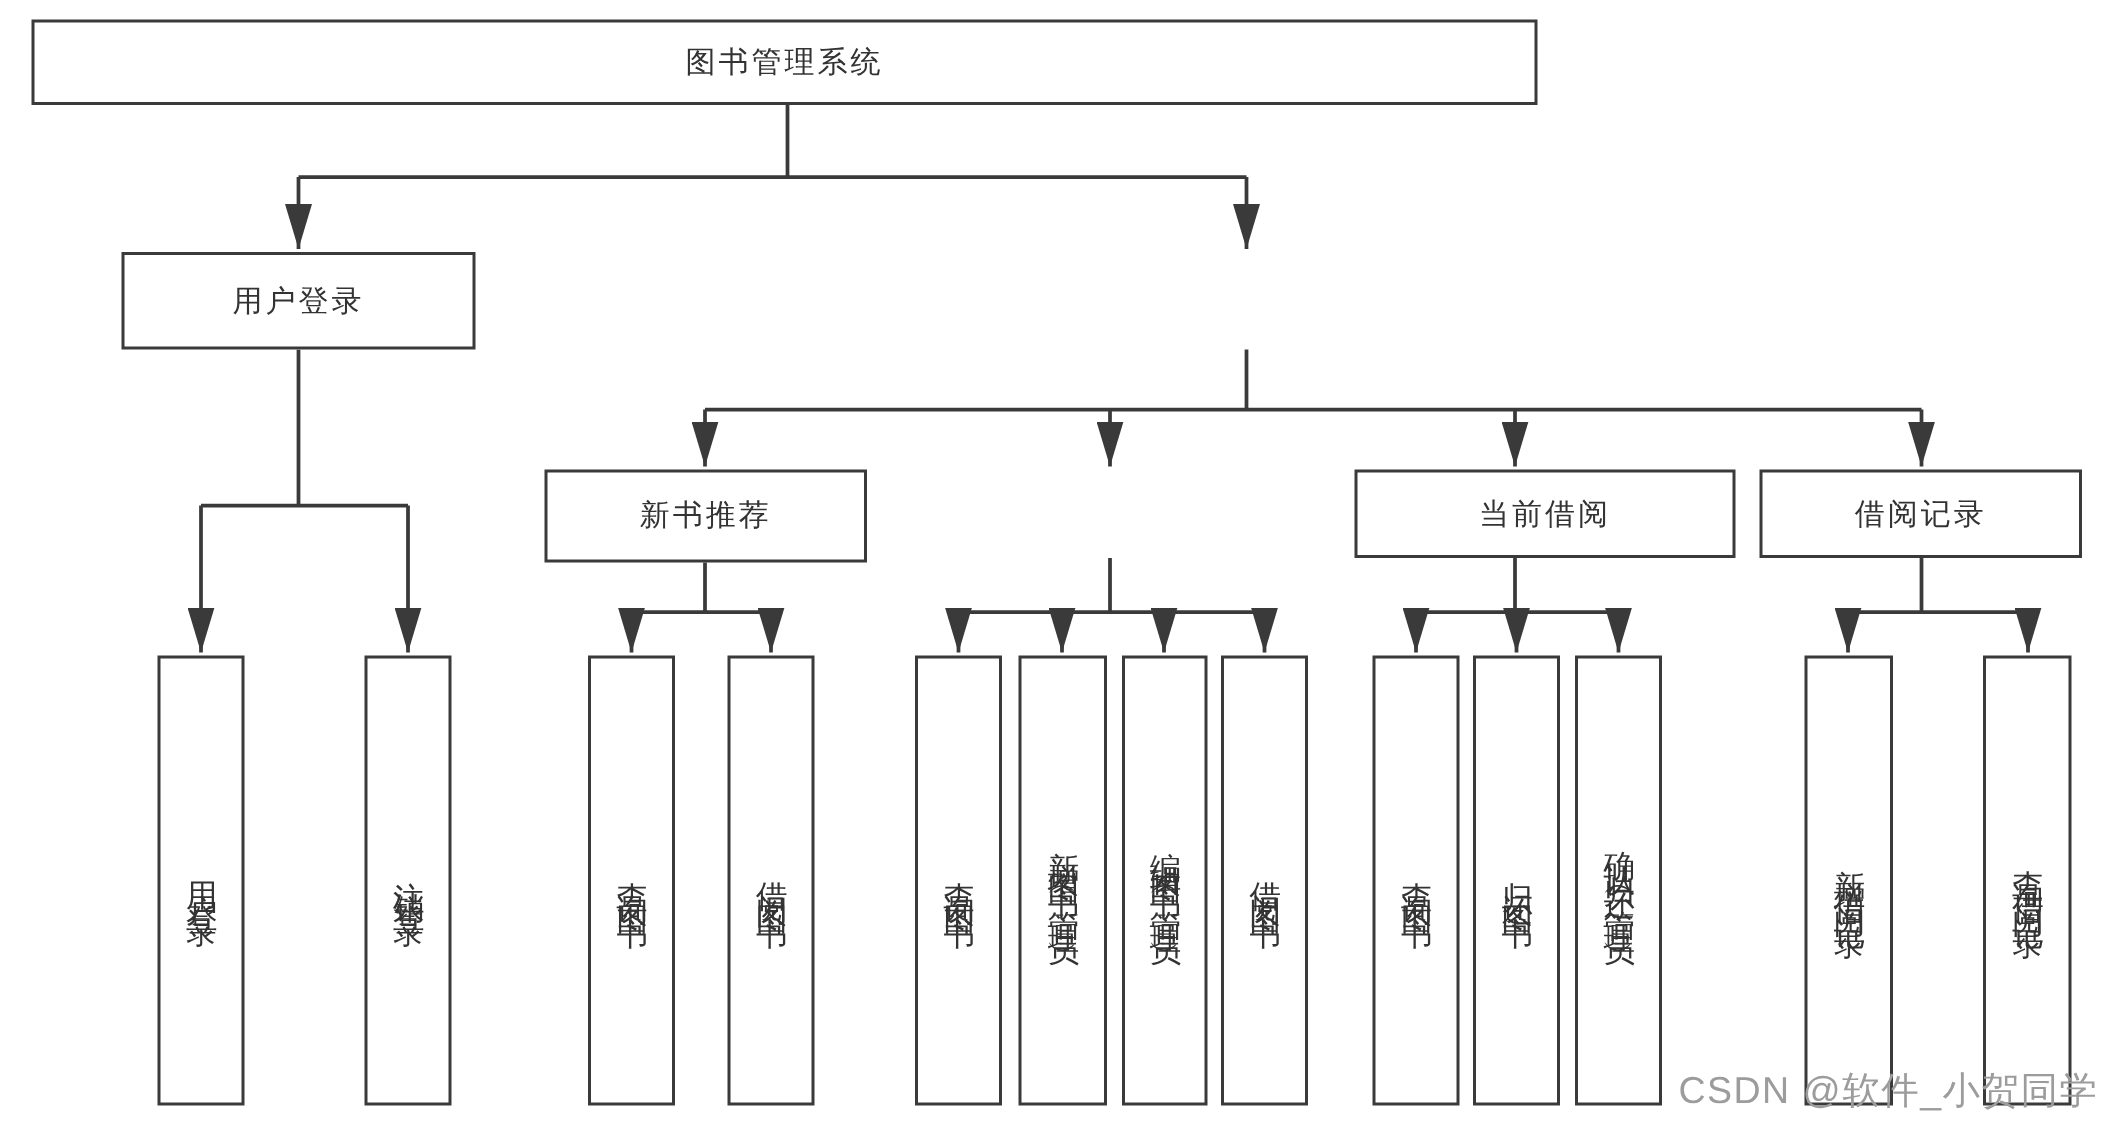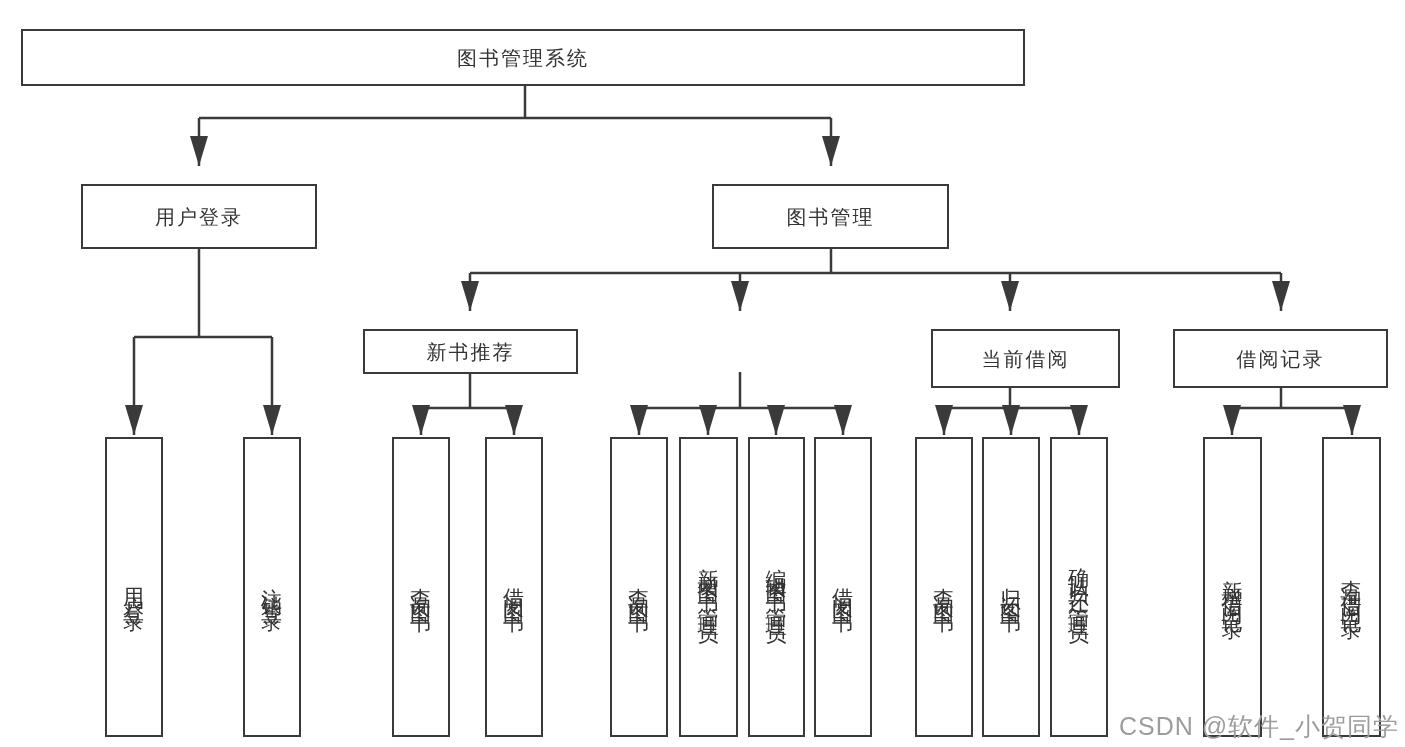--- a/index.html
+++ b/index.html
@@ -5,27 +5,27 @@
   html,body{margin:0;padding:0;background:#ffffff;}
   .stage{
     position:relative;width:1405px;height:747px;background:#ffffff;overflow:hidden;
     font-family:"Liberation Sans",sans-serif;color:#333333;
   }
   .connectors{position:absolute;left:0;top:0;width:1405px;height:747px;}
   .node{
     position:absolute;background:#ffffff;border:2.5px solid #3a3a3a;
     display:flex;align-items:center;justify-content:center;box-sizing:border-box;
   }
-  .hlabel{font-size:20px;letter-spacing:2px;line-height:1;margin-top:16px;}
+  .hlabel{font-size:20px;letter-spacing:2px;line-height:1;}
   .root-box{left:21px;top:13px;width:1004px;height:57px;}
   .n-user-login{left:81px;top:168px;width:236px;height:65px;}
   .n-book-mgmt{left:712px;top:168px;width:237px;height:65px;}
-  .n-recommend{left:363px;top:313px;width:215px;height:45px;}
+  .n-recommend{left:363px;top:313px;width:215px;height:62px;}
   .n-borrowing{left:633px;top:313px;width:215px;height:59px;}
-  .n-current{left:931px;top:313px;width:189px;height:59px;}
+  .n-current{left:903px;top:313px;width:254px;height:59px;}
   .n-records{left:1173px;top:313px;width:215px;height:59px;}
   .leaf{top:437px;height:300px;width:58px;}
   .vtext{
     writing-mode:vertical-rl;text-orientation:mixed;
     font-size:21px;letter-spacing:8px;line-height:1;white-space:nowrap;
   }
   .lf1{left:105px;} .lf2{left:243px;}
   .lf3{left:392px;} .lf4{left:485px;}
   .lf5{left:610px;} .lf6{left:679px;width:59px;} .lf7{left:748px;width:57px;} .lf8{left:814px;}
   .lf9{left:915px;} .lf10{left:982px;} .lf11{left:1050px;}
@@ -90,23 +90,20 @@
     </g>
   </svg>
 
   <div class="node root-box hlabel">
     <span>图书管理系统</span>
   </div>
 
   <div class="node n-user-login hlabel">
     <span>用户登录</span>
   </div>
-  <div class="node n-book-mgmt hlabel">
-    <span>图书管理</span>
-  </div>
 
   <div class="node n-recommend hlabel">
     <span>新书推荐</span>
   </div>
   <div class="node n-current hlabel">
     <span>当前借阅</span>
   </div>
   <div class="node n-records hlabel">
     <span>借阅记录</span>
   </div>

